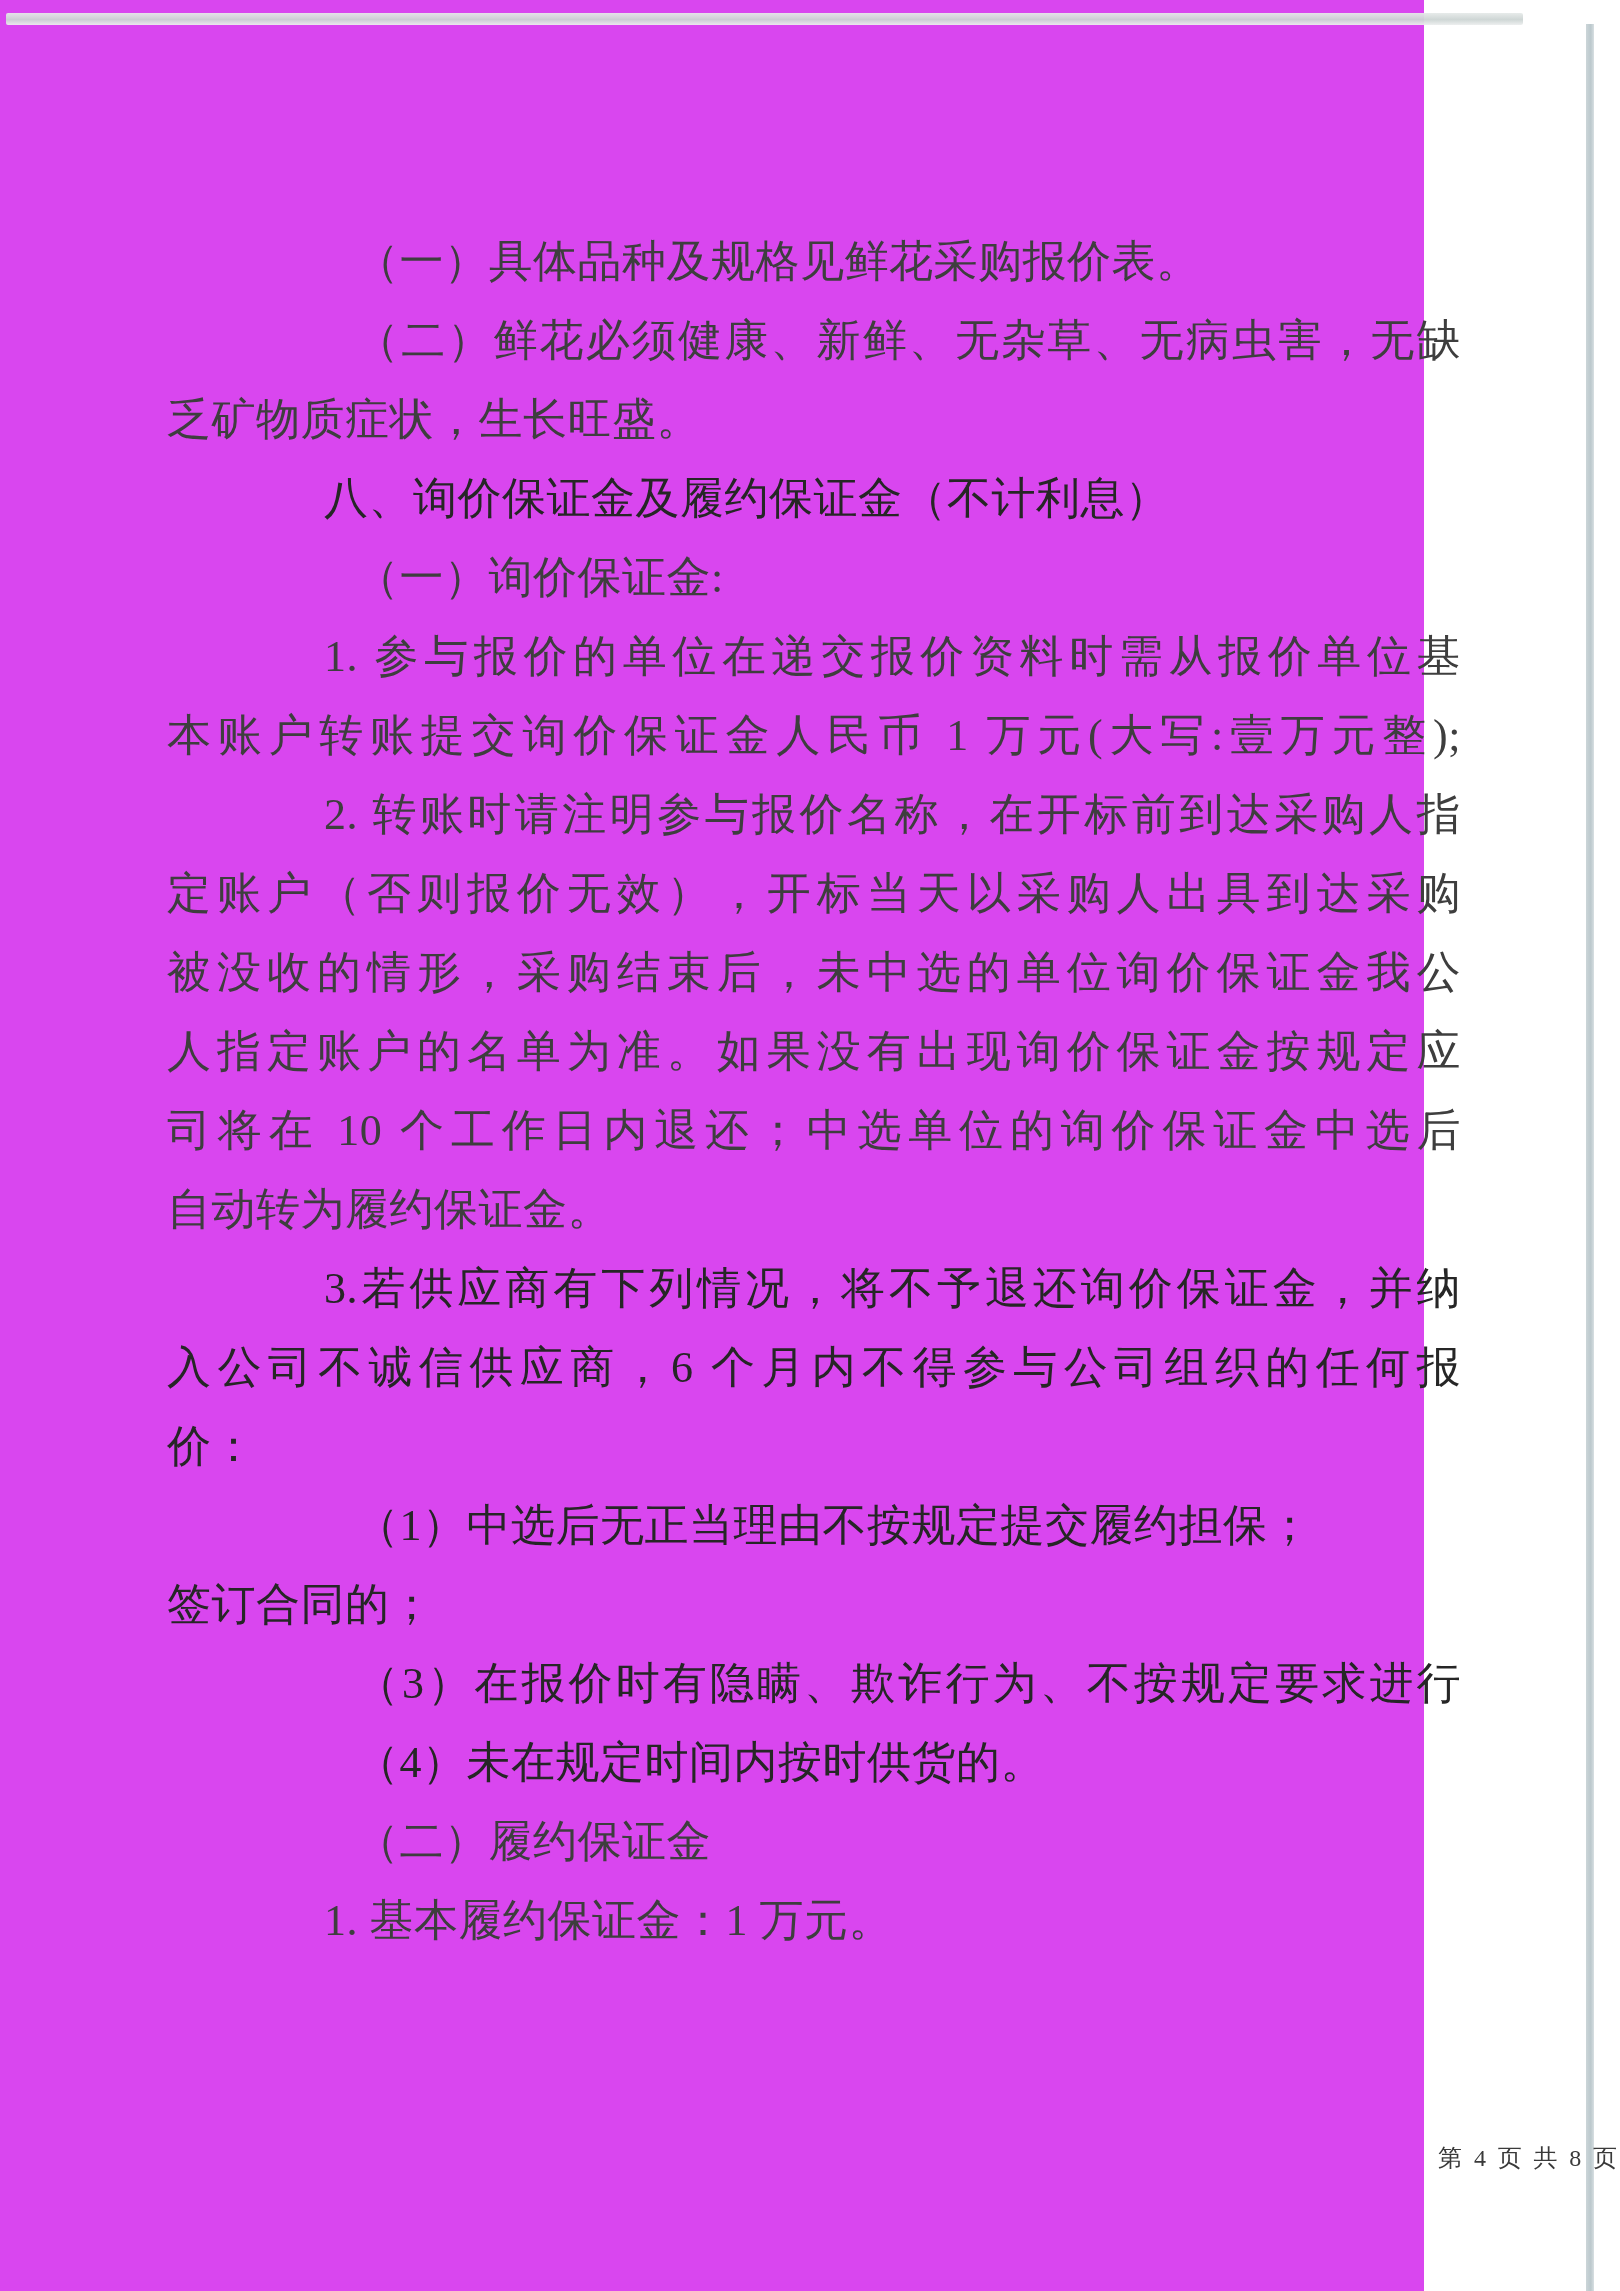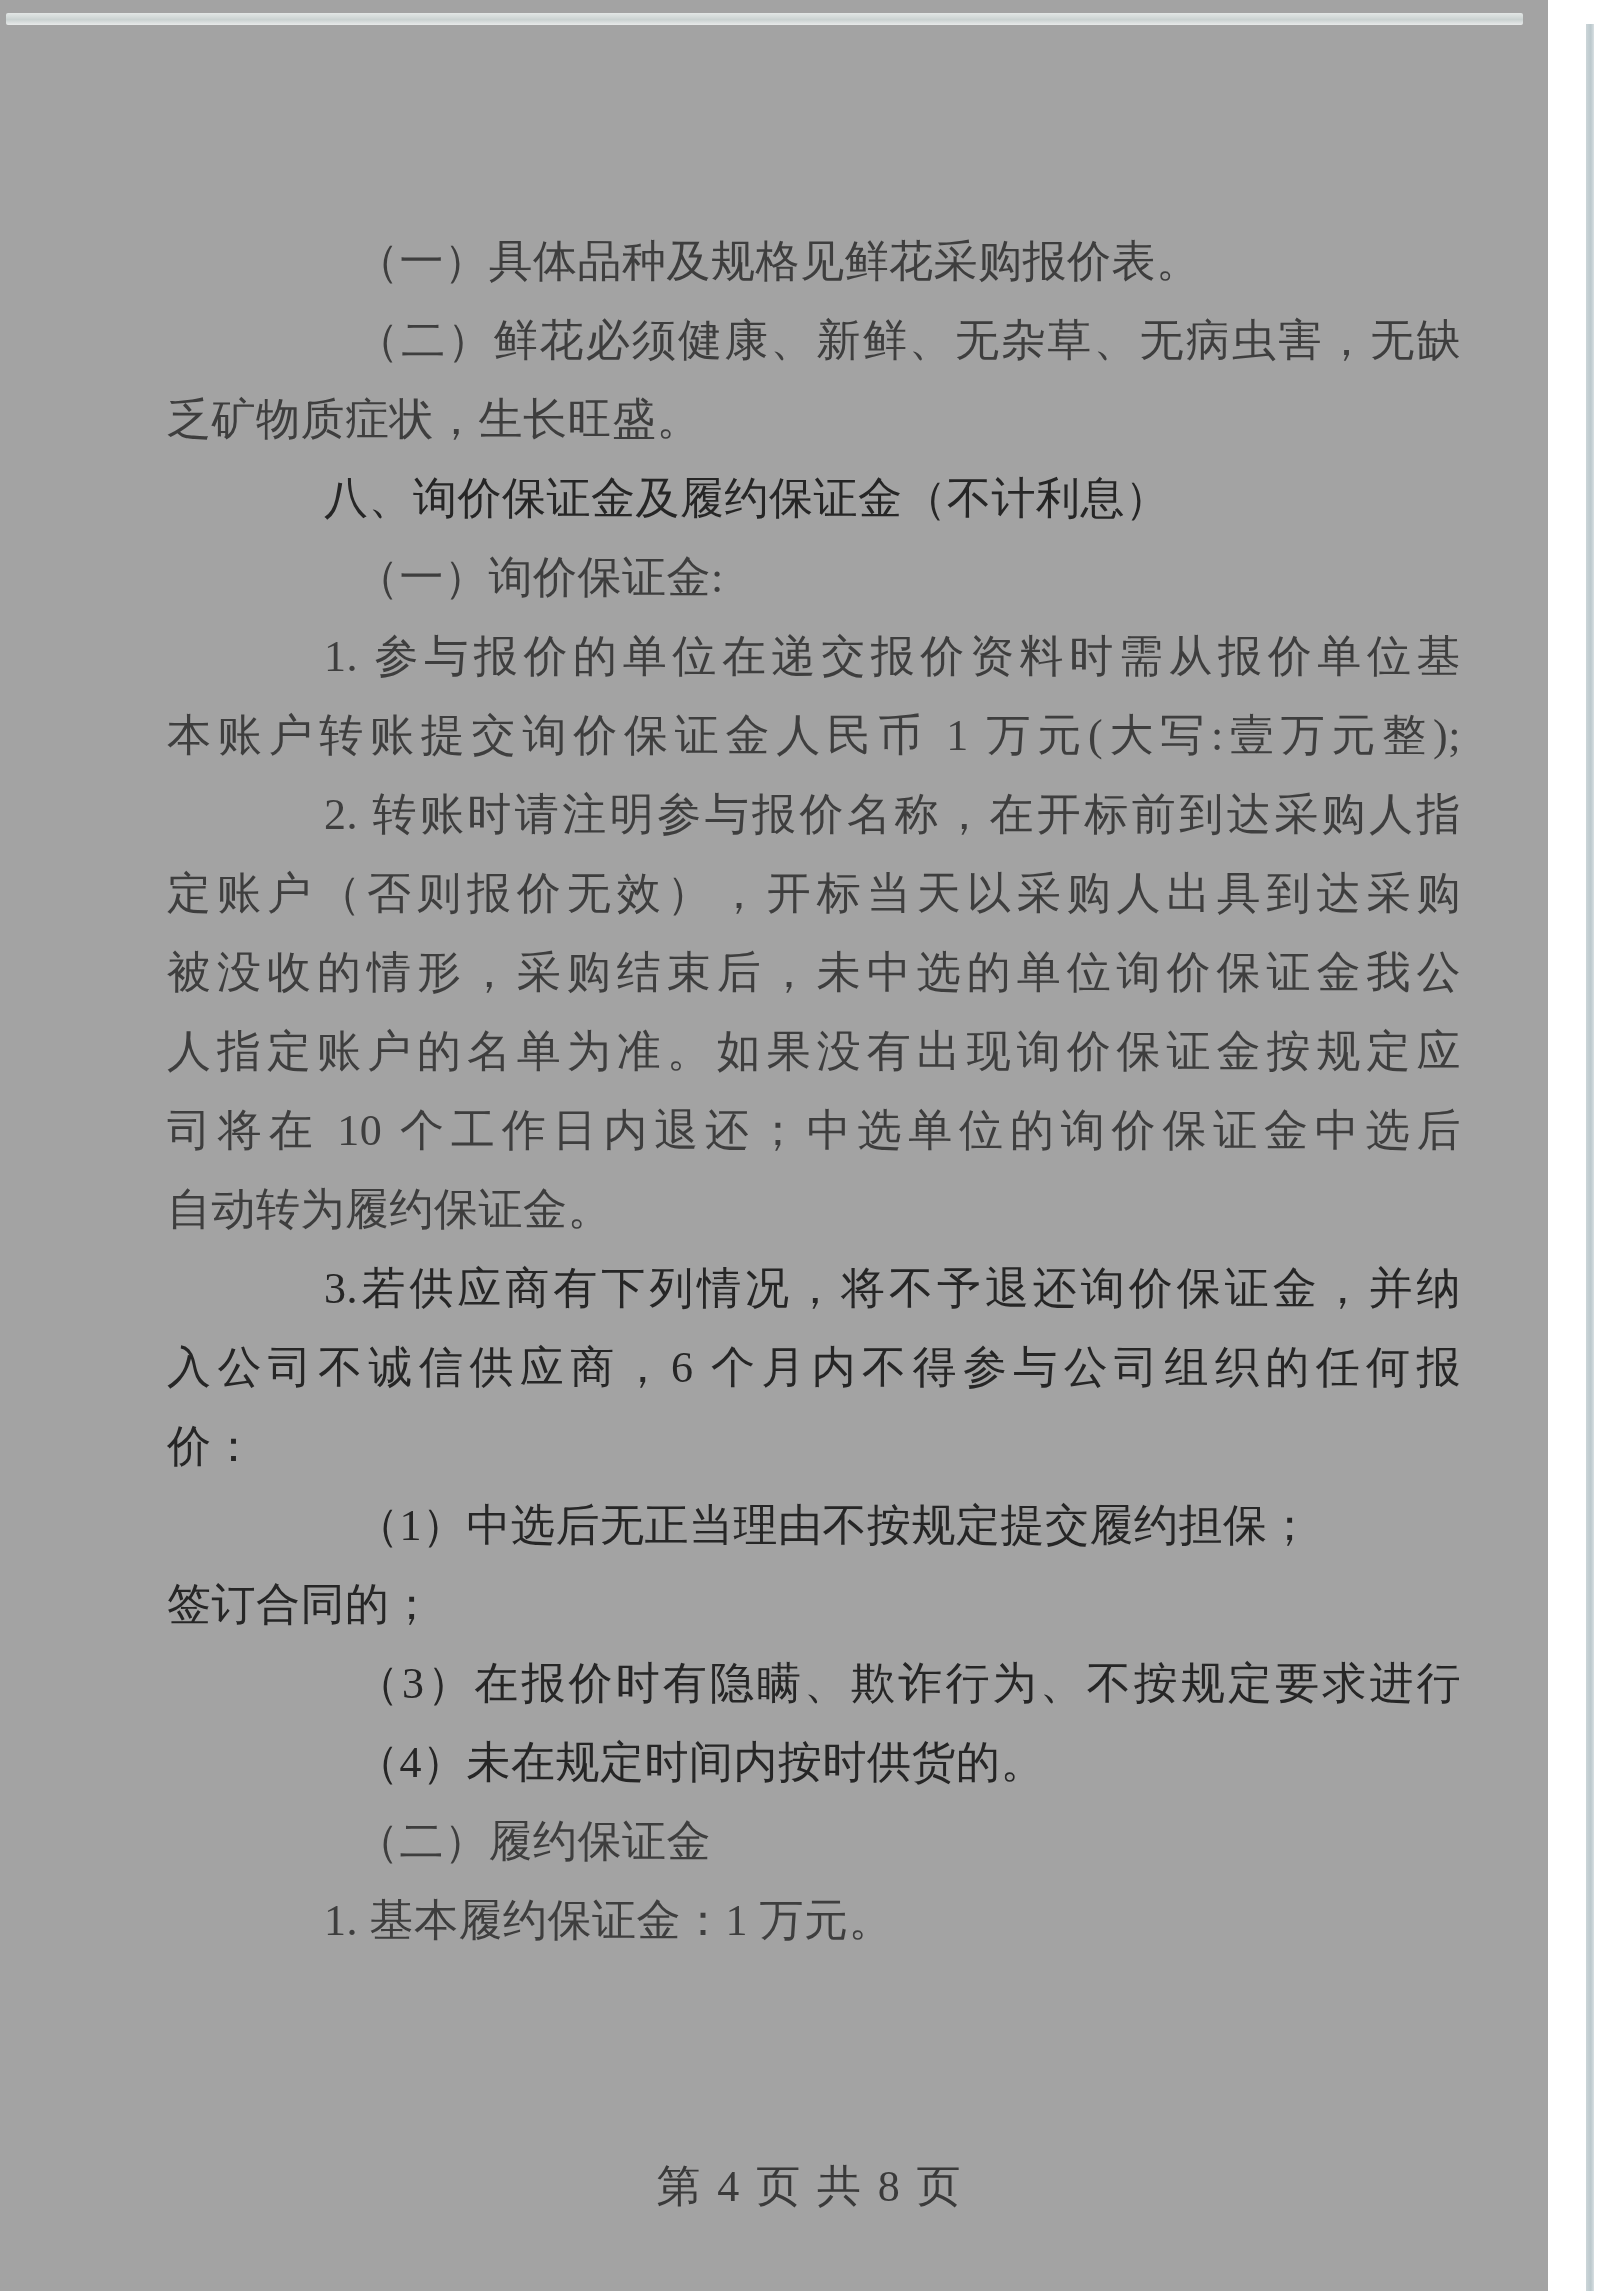--- a/index.html
+++ b/index.html
@@ -3,21 +3,21 @@
 <meta charset="utf-8">
 <style>
   html,body{margin:0;padding:0;}
   body{
     width:1620px;height:2292px;
     background:#ffffff;
     position:relative;
     font-family:"Liberation Serif","DejaVu Serif",serif;
     overflow:hidden;
   }
-  .page{position:absolute;left:0;top:0;width:1548px;height:2292px;background:#a3a3a3;}
+  .page{position:absolute;left:0;top:0;width:1424px;height:2292px;background:#d946ef;}
   
   .scan-top{
     position:absolute;top:12.7px;left:5.9px;width:1517px;height:12.7px;
     background:linear-gradient(to bottom,#e6eae9 0%,#ccd4d3 55%,#eceeee 100%);
     opacity:.95;border-radius:2px;
   }
   .scan-right{
     position:absolute;top:23.5px;left:1586px;width:7.8px;height:2268px;
     background:linear-gradient(to right,#c6d1d4,#b4c2c7 60%,#d4dcdf);
     opacity:.9;
@@ -45,26 +45,25 @@
     font-weight:400;
     color:#262626;
   }
   .ind-num{padding-left:157px;}
   .ind-paren{padding-left:188px;}
   .ind-none{padding-left:0;}
   
   .line{box-sizing:border-box;width:100%;}
   .footer{
     position:absolute;left:0;top:2139px;width:1620px;
-    text-align:center;
-    font-size:44px;
+    text-align:right;
+    font-size:24px;
     line-height:39px;
     color:#3a3a3a;
     letter-spacing:2.9px;
-    margin-top:28px;
   }
 </style>
 </head>
 <body>
 
 <div class="page">
   <div class="scan-top"></div>
   <div class="scan-right"></div>
 
   <div class="doc-body" id="doc-body">

